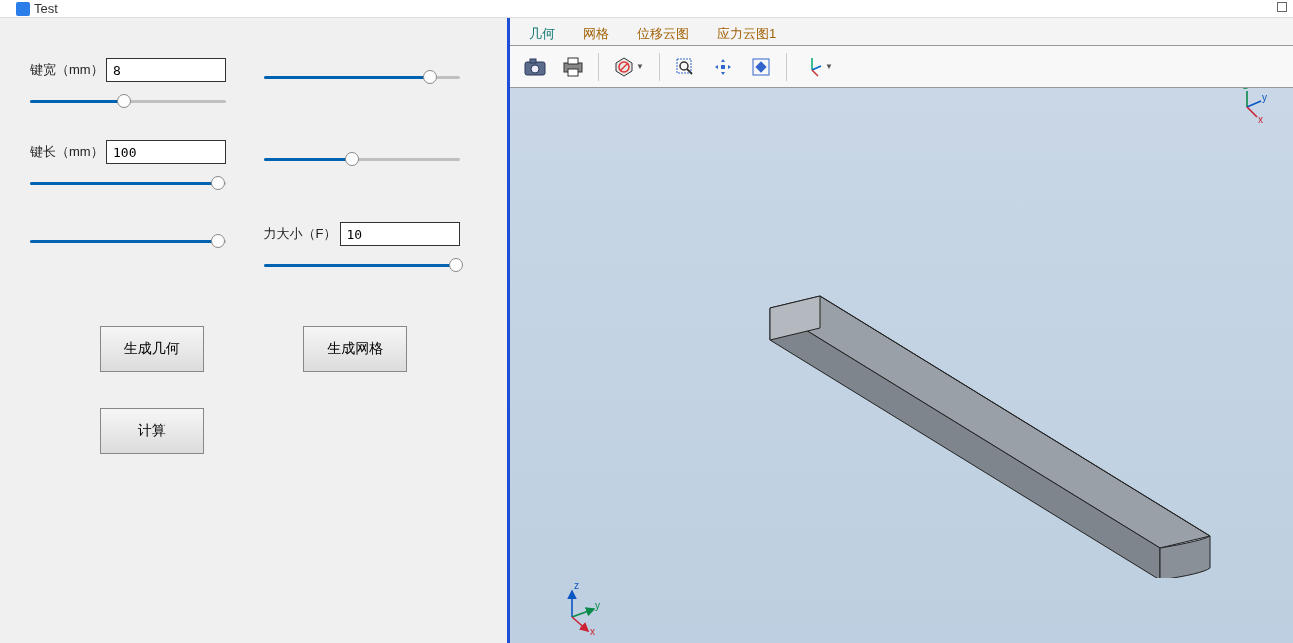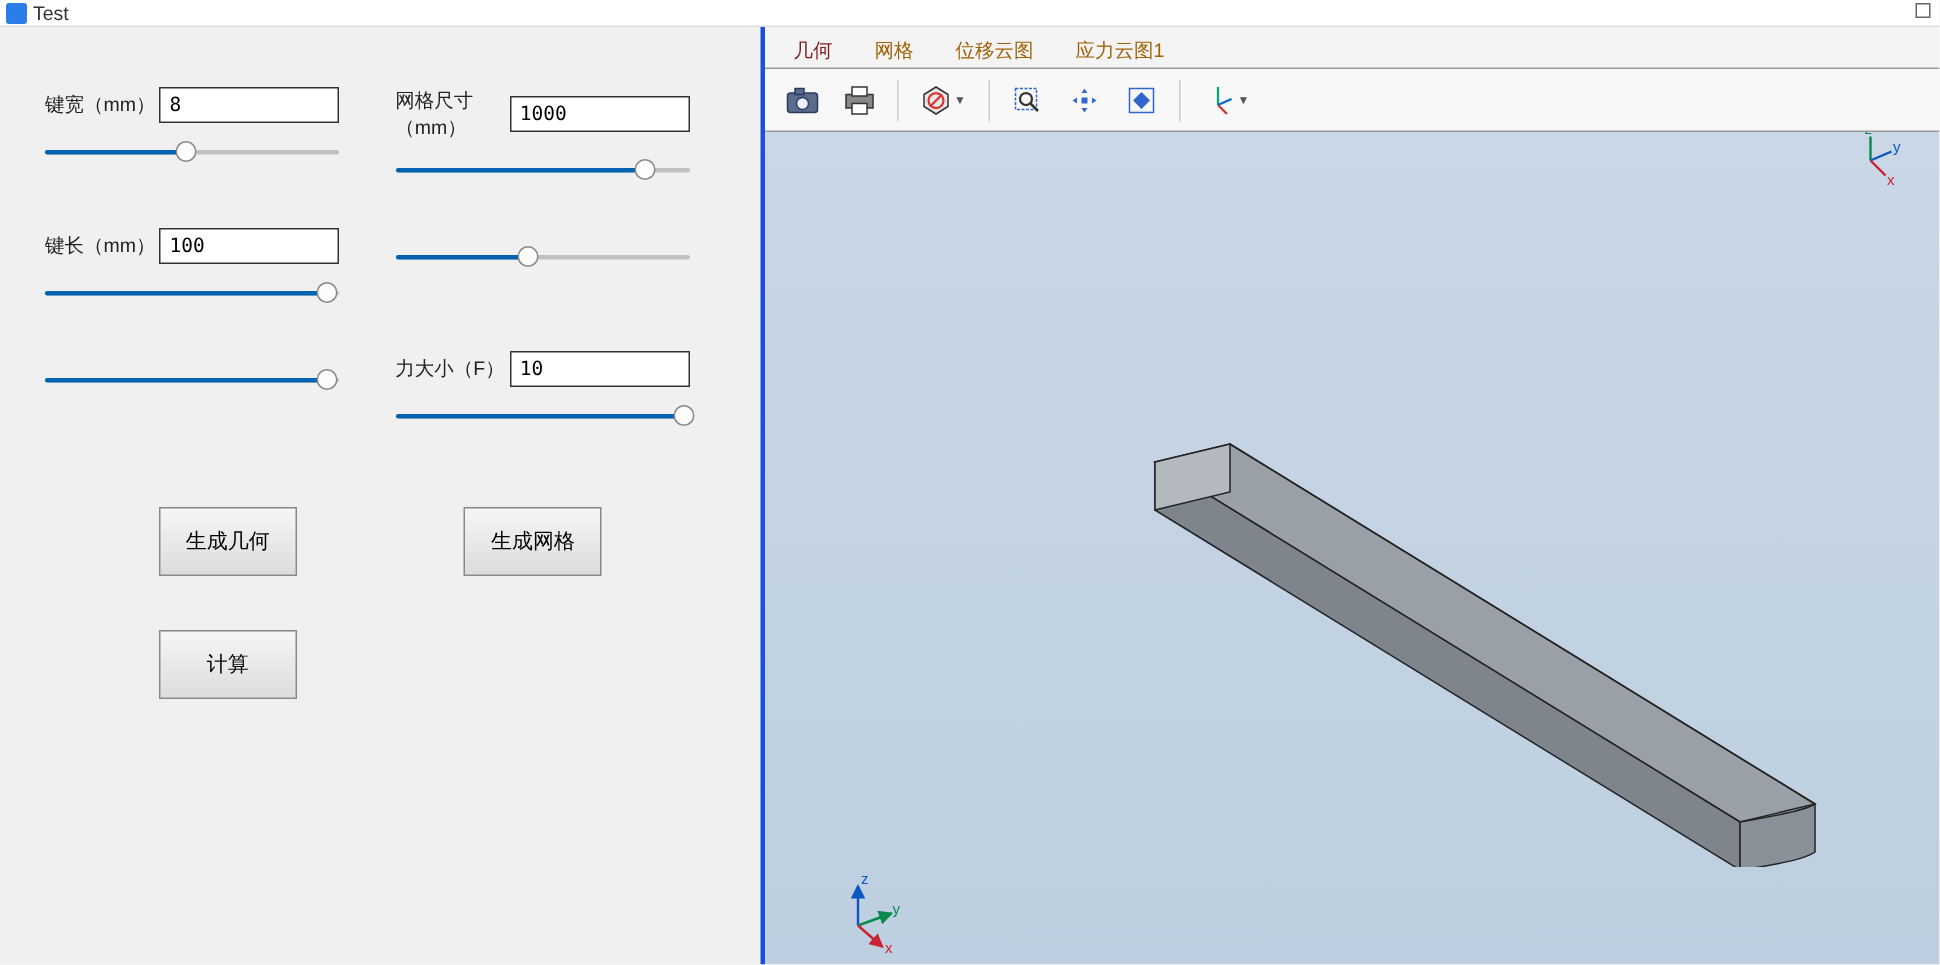--- a/index.html
+++ b/index.html
@@ -15,21 +15,21 @@
       height: 643px;
       overflow: hidden;
       position: relative;
     }
     .titlebar {
       height: 18px;
       background: #fff;
       border-bottom: 1px solid #ddd;
       display: flex;
       align-items: center;
-      padding: 0 4px;
+      padding: 0 16px;
       position: relative;
     }
     .app-icon {
       width: 14px;
       height: 14px;
       background: #2b7de9;
       border-radius: 2px;
       margin-right: 4px;
       display: inline-block;
     }
@@ -118,21 +118,21 @@
     }
     .buttons {
       margin-top: 50px;
       display: grid;
       grid-template-columns: 1fr 1fr;
       column-gap: 60px;
       row-gap: 36px;
       padding: 0 50px;
     }
     .action-btn {
-      width: 92px;
+      width: 104px;
       height: 46px;
       background: linear-gradient(#f6f6f6, #dcdcdc);
       border: 1px solid #888;
       font-size: 14px;
       cursor: pointer;
       justify-self: center;
     }
     .right-panel {
       flex: 1;
       display: flex;
@@ -148,21 +148,21 @@
     }
     .view-tab {
       padding: 4px 12px 4px 12px;
       font-size: 13px;
       color: #a16207;
       cursor: pointer;
       border: 1px solid transparent;
       margin-right: 2px;
     }
     .view-tab.active {
-      color: #7f1d1d;
+      color: #0f766e;
     }
     .toolbar {
       height: 42px;
       display: flex;
       align-items: center;
       padding: 0 8px;
       gap: 4px;
       border-bottom: 1px solid #999;
       background: #f8f8f8;
     }
@@ -231,24 +231,20 @@
           <input class="param-input" value="8" style="">
         </div>
         <div class="slider-wrap">
           <div class="slider-track"></div>
           <div class="slider-fill" style="width: 48%;"></div>
           <div class="slider-thumb" style="left: 48%;"></div>
         </div>
       </div>
 
       <div class="param-row">
-        <div class="param-top">
-          <span class="param-label">网格尺寸（mm）</span>
-          <input class="param-input" value="1000" style="">
-        </div>
         <div class="slider-wrap">
           <div class="slider-track"></div>
           <div class="slider-fill" style="width: 85%;"></div>
           <div class="slider-thumb" style="left: 85%;"></div>
         </div>
       </div>
 
       <div class="param-row">
         <div class="param-top">
           <span class="param-label">键长（mm）</span>

